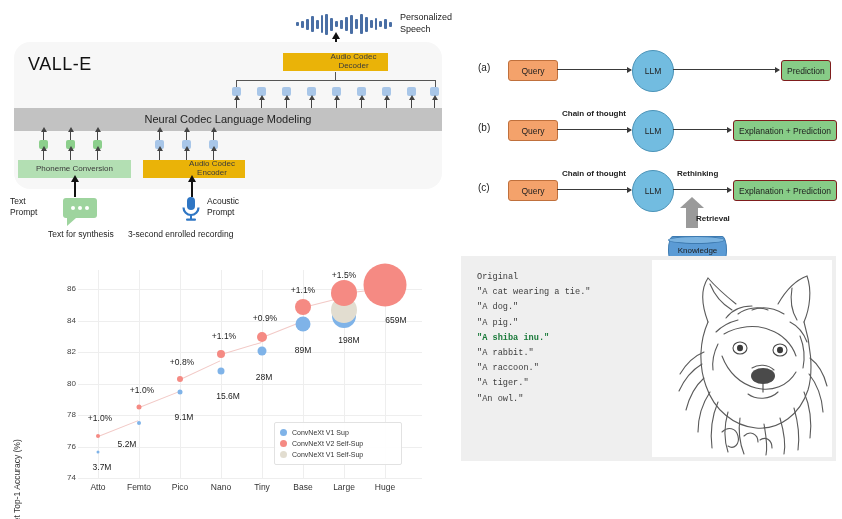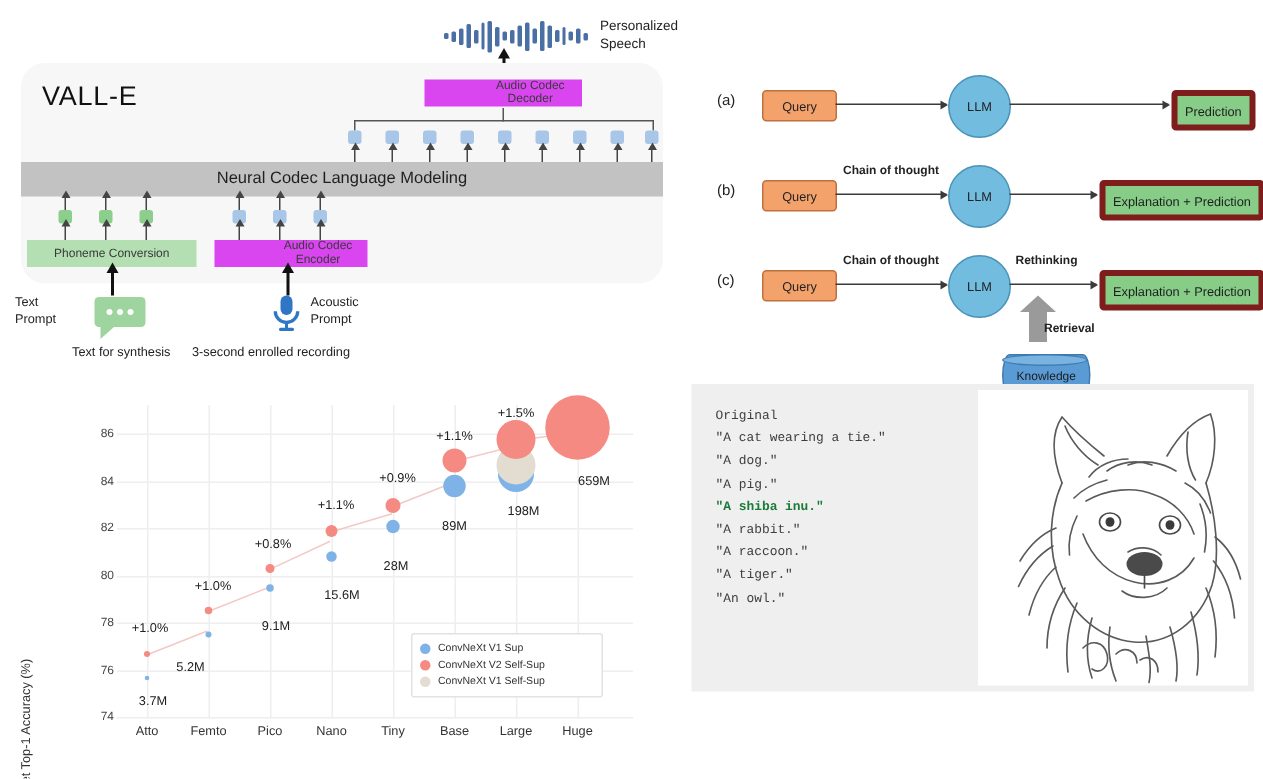--- a/index.html
+++ b/index.html
@@ -10,21 +10,21 @@
 
   
   #panel-valle{left:0;top:0;width:460px;height:250px;}
   #valle-card{position:absolute;left:14px;top:42px;width:428px;height:147px;
               background:#f7f7f7;border-radius:16px;}
   #valle-title{position:absolute;left:28px;top:54px;font-size:18px;letter-spacing:.5px;
                color:#111;font-weight:400;}
   .vbox{position:absolute;box-sizing:border-box;display:flex;align-items:center;
         justify-content:center;font-size:8px;color:#3a3a3a;text-align:center;
         line-height:1.1;}
-  .vblue{background:#d946ef;padding-left:36px;}
+  .vblue{background:#eab308;padding-left:36px;}
   .vgreen{background:#b3dfb3;}
   .vgray{background:#c2c2c2;}
   #ncm{left:14px;top:108px;width:428px;height:23px;font-size:11px;color:#1f1f1f;}
   #acd{left:283px;top:53px;width:105px;height:18px;}
   #pconv{left:18px;top:160px;width:113px;height:18px;}
   #ace{left:143px;top:160px;width:102px;height:18px;}
 
   .tok{position:absolute;width:9px;height:9px;border-radius:2px;}
   .tok.b{background:#a8c6e8;}
   .tok.g{background:#8ccf8c;}
@@ -70,21 +70,21 @@
   .roman{position:absolute;left:8px;top:14px;font-size:10px;color:#222;}
   .qbox{position:absolute;left:38px;top:12px;width:48px;height:19px;
         background:#f4a26b;border:1px solid #c0703c;border-radius:3px;
         display:flex;align-items:center;justify-content:center;
         font-size:8.5px;color:#222;}
   .llm{position:absolute;left:162px;top:2px;width:40px;height:40px;border-radius:50%;
        background:#72bce0;border:1px solid #4a93b8;
        display:flex;align-items:center;justify-content:center;
        font-size:8.5px;color:#222;}
   .outbox{position:absolute;top:12px;height:19px;background:#87cc87;
-       border:4px solid #7f1d1d;border-radius:3px;
+       border:1px solid #7f1d1d;border-radius:3px;
        display:flex;align-items:center;justify-content:center;
        font-size:8.5px;color:#1d1d1d;white-space:nowrap;padding:0 5px;}
   .hline{position:absolute;height:1px;background:#3a3a3a;top:21px;}
   .hline:after{content:"";position:absolute;right:-1px;top:-2.5px;
        border-top:3px solid transparent;border-bottom:3px solid transparent;
        border-left:5px solid #3a3a3a;}
   .edgelabel{position:absolute;font-size:8px;color:#222;white-space:nowrap;font-weight:bold;}
 
   #kn-cyl{position:absolute;left:198px;top:68px;width:57px;height:26px;
        background:#5b9bd5;border:1px solid #3d7ab0;border-radius:5px/14px;

